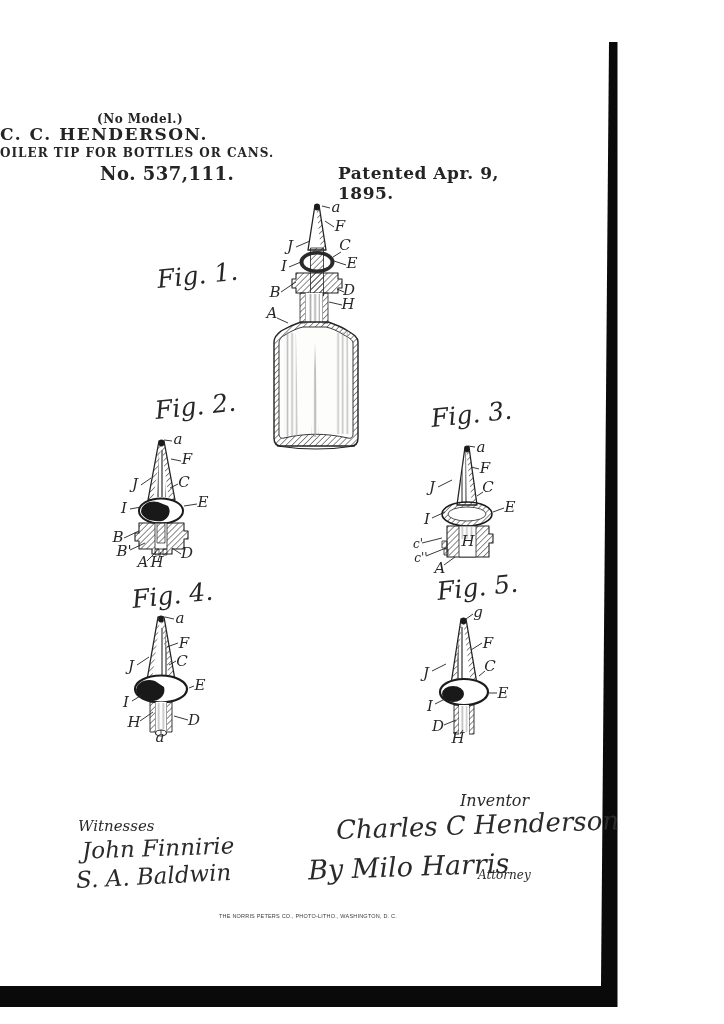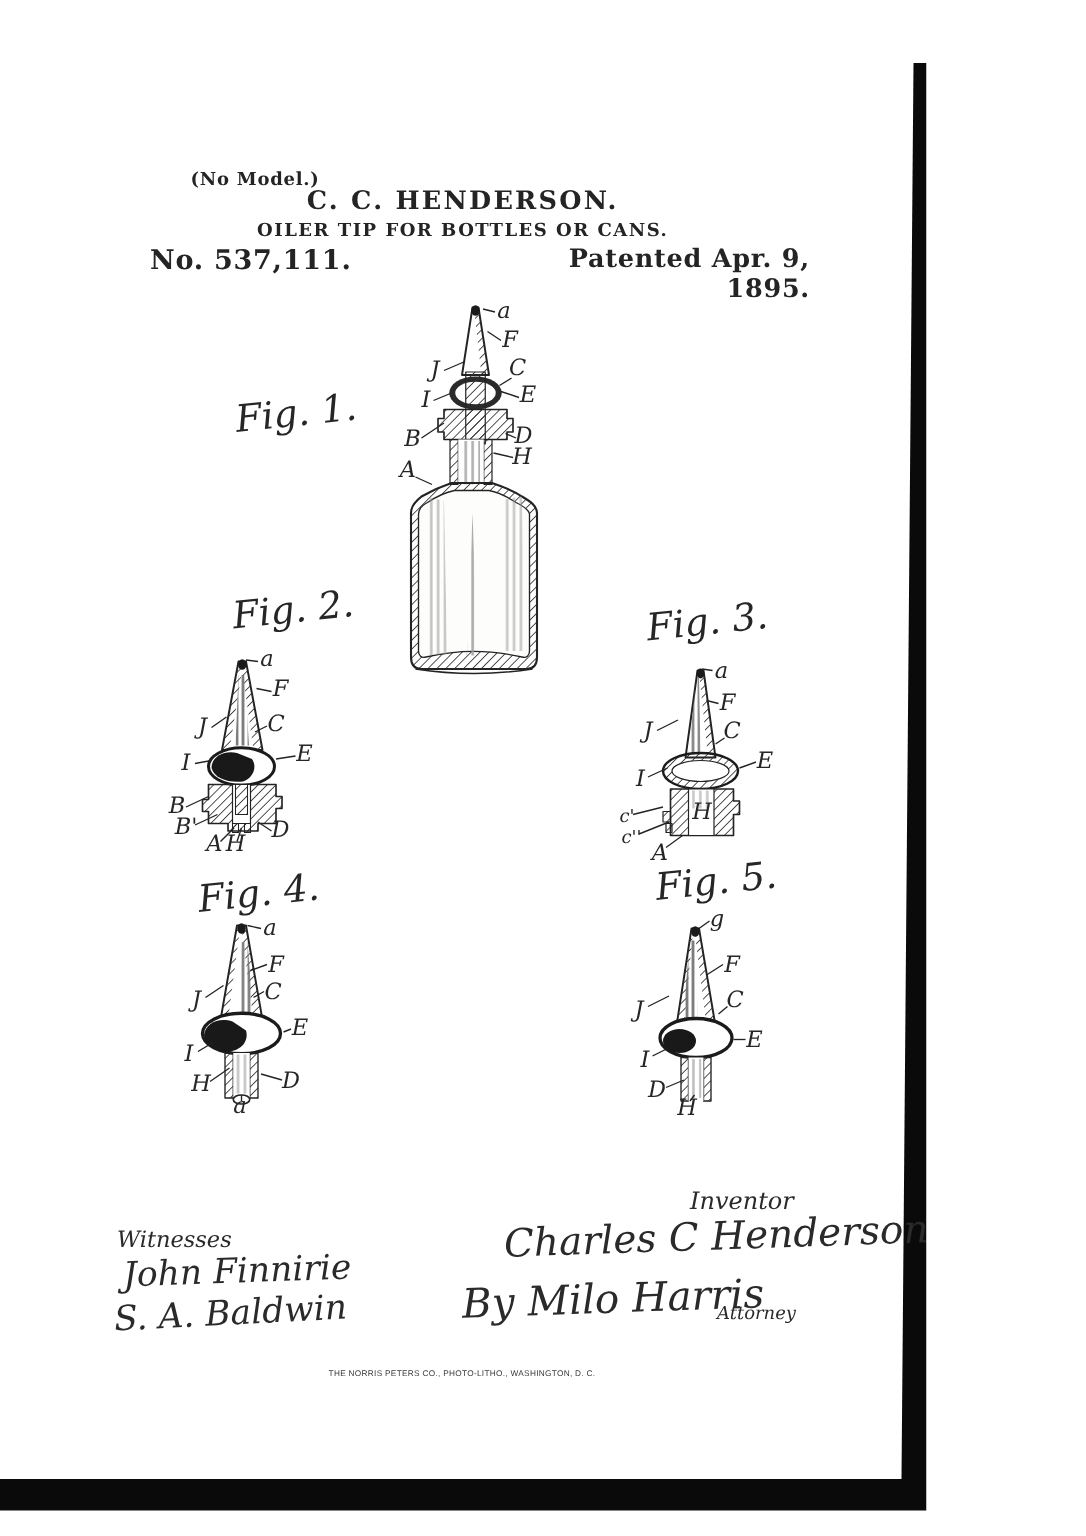--- a/index.html
+++ b/index.html
@@ -4,27 +4,27 @@
 <style>
   html,body{margin:0;padding:0;}
   body{
     width:724px;height:1024px;position:relative;overflow:hidden;
     background:#ffffff;
     font-family:"DejaVu Serif", serif;
     color:#1f1f1f;
   }
   .abs{position:absolute;}
   .printed{font-weight:bold;color:#242424;}
-  .center{left:0;width:617px;text-align:center;}
+  .center{left:0;width:617px;}
   .script{font-style:italic;color:#2a2a2a;}
-  .no-model{left:97px;top:112px;font-size:12px;letter-spacing:.5px;margin-left:30px;}
+  .no-model{left:97px;top:112px;font-size:12px;letter-spacing:.5px;}
   .hdr-name{top:124px;font-size:17px;letter-spacing:1.5px;}
   .hdr-title{top:146px;font-size:12px;letter-spacing:1px;}
   .pat-no{left:100px;top:163px;font-size:18px;letter-spacing:.5px;}
-  .pat-date{left:338px;width:202px;top:163px;font-size:17px;text-align:right;letter-spacing:.5px;}
+  .pat-date{left:338px;width:202px;top:163px;font-size:17px;letter-spacing:.5px;}
   .inventor-label{left:460px;top:791px;font-size:16px;}
   .inventor-name{left:336px;top:810px;font-size:26px;transform:rotate(-2deg);white-space:nowrap;}
   .attorney-line{left:308px;top:851px;font-size:27px;transform:rotate(-2deg);white-space:nowrap;}
   .attorney-label{left:478px;top:868px;font-size:12px;}
   .witnesses-label{left:78px;top:817px;font-size:15px;}
   .witness1{left:82px;top:835px;font-size:23px;transform:rotate(-2deg);white-space:nowrap;}
   .witness2{left:76px;top:863px;font-size:23px;transform:rotate(-3deg);white-space:nowrap;}
   .imprint{left:198px;width:220px;top:913px;font-size:5.5px;text-align:center;
            font-family:"Liberation Sans", sans-serif;color:#3a3a3a;letter-spacing:.2px;}
   svg{position:absolute;left:0;top:0;}

